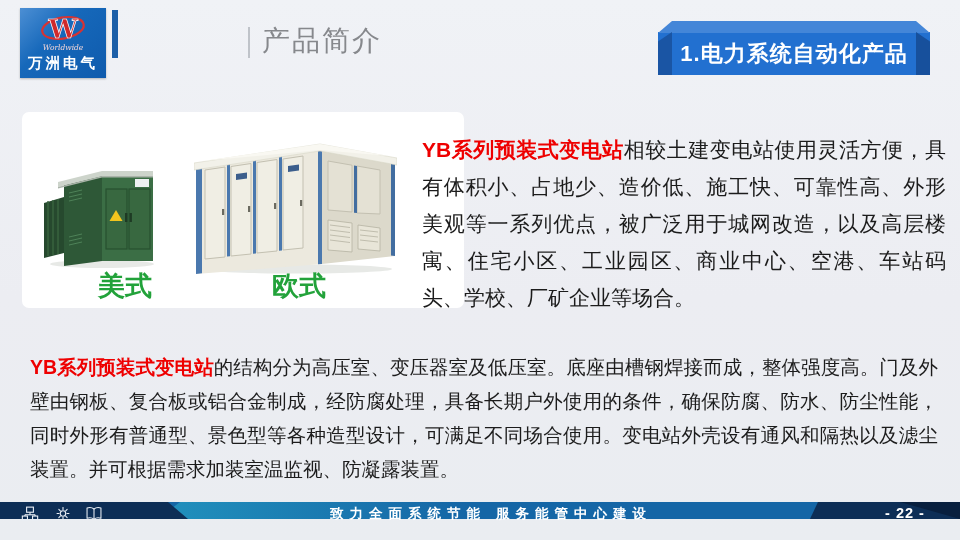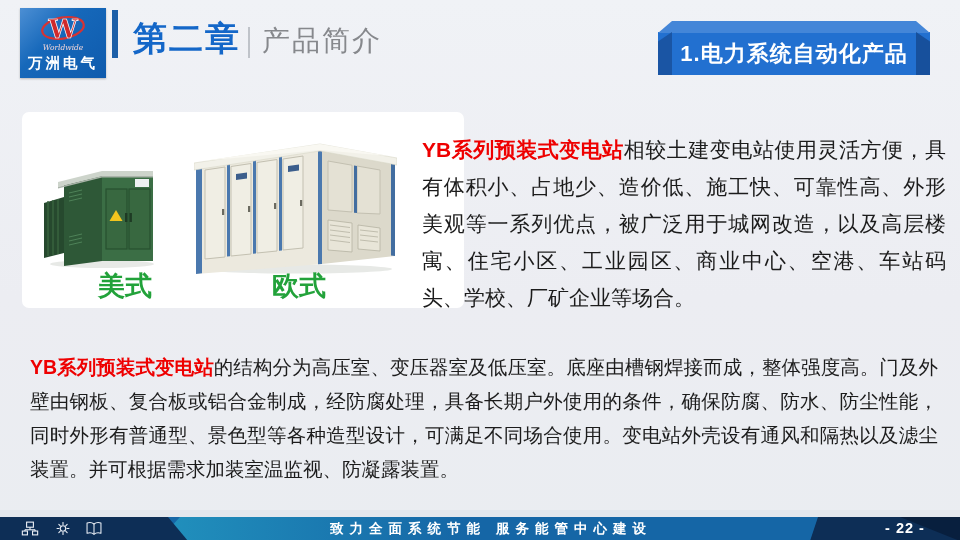--- a/index.html
+++ b/index.html
@@ -36,21 +36,21 @@
     font-size:27px;font-weight:bold;color:#22a23a;font-family:"DejaVu Serif","Liberation Serif",serif;}
   .label-us{left:38px;}
   .label-eu{left:212px;}
   
   .para{color:#1c1c1c;text-align:justify;text-align-last:left;}
   .intro{position:absolute;left:422px;top:110px;width:524px;font-size:21px;line-height:37px;}
   .detail{position:absolute;left:30px;top:330px;width:908px;font-size:19.5px;line-height:34px;}
   .hl{color:#ee0000;font-weight:bold;}
   
   .pre-footer{position:absolute;left:0;top:510px;width:960px;height:7px;background:#e3e7ed;}
-  .footer{position:absolute;left:0;top:517px;width:960px;height:24px;background:#1566a6;}
+  .footer{position:absolute;left:0;top:502px;width:960px;height:17px;background:#1566a6;}
   .f-teal{position:absolute;left:158px;top:0;bottom:0;width:410px;
     background:linear-gradient(90deg,#2191bd 0%,#1566a6 75%);
     clip-path:polygon(22px 0,100% 0,100% 100%,0 100%);}
   .f-left{position:absolute;left:0;top:0;bottom:0;width:188px;background:#0d2e56;
     clip-path:polygon(0 0,calc(100% - 20px) 0,100% 100%,0 100%);}
   .f-right{position:absolute;left:810px;top:0;bottom:0;width:150px;background:#0d2e56;
     clip-path:polygon(8px 0,100% 0,100% 100%,0 100%);}
   .f-corner{position:absolute;left:900px;top:0;bottom:0;width:60px;background:#081f3e;
     clip-path:polygon(0 0,100% 0,100% 100%);}
   .f-icon{position:absolute;top:3px;width:18px;height:17px;}
@@ -70,21 +70,20 @@
 
   <div class="logo">
     <svg viewBox="0 0 86 70" width="86" height="70">
       <ellipse cx="43" cy="20" rx="21" ry="10.5" fill="none" stroke="#d63333" stroke-width="2.2" transform="rotate(-10 43 20)"></ellipse>
       <text x="43" y="30" text-anchor="middle" font-size="26" font-weight="bold" fill="#cf2a2a" stroke="#ffffff" stroke-width="0.7" font-family="DejaVu Serif, serif">W</text>
       <text x="43" y="42" text-anchor="middle" font-size="7.5" font-style="italic" fill="#f6d8d8" font-family="DejaVu Serif, serif">Worldwide</text>
       <text x="43" y="60" text-anchor="middle" font-size="14.5" font-weight="bold" fill="#ffffff" letter-spacing="3">万洲电气</text>
     </svg>
   </div>
   <div class="accent-bar"></div>
-  <div class="chapter">第二章</div>
   <div class="title-divider"></div>
   <div class="subtitle">产品简介</div>
 
   <div class="badge">
     <div class="badge-face"></div>
     <div class="badge-top"></div>
     <div class="badge-left"></div>
     <div class="badge-right"></div>
     <div class="badge-label">1.电力系统自动化产品</div>
   </div>

